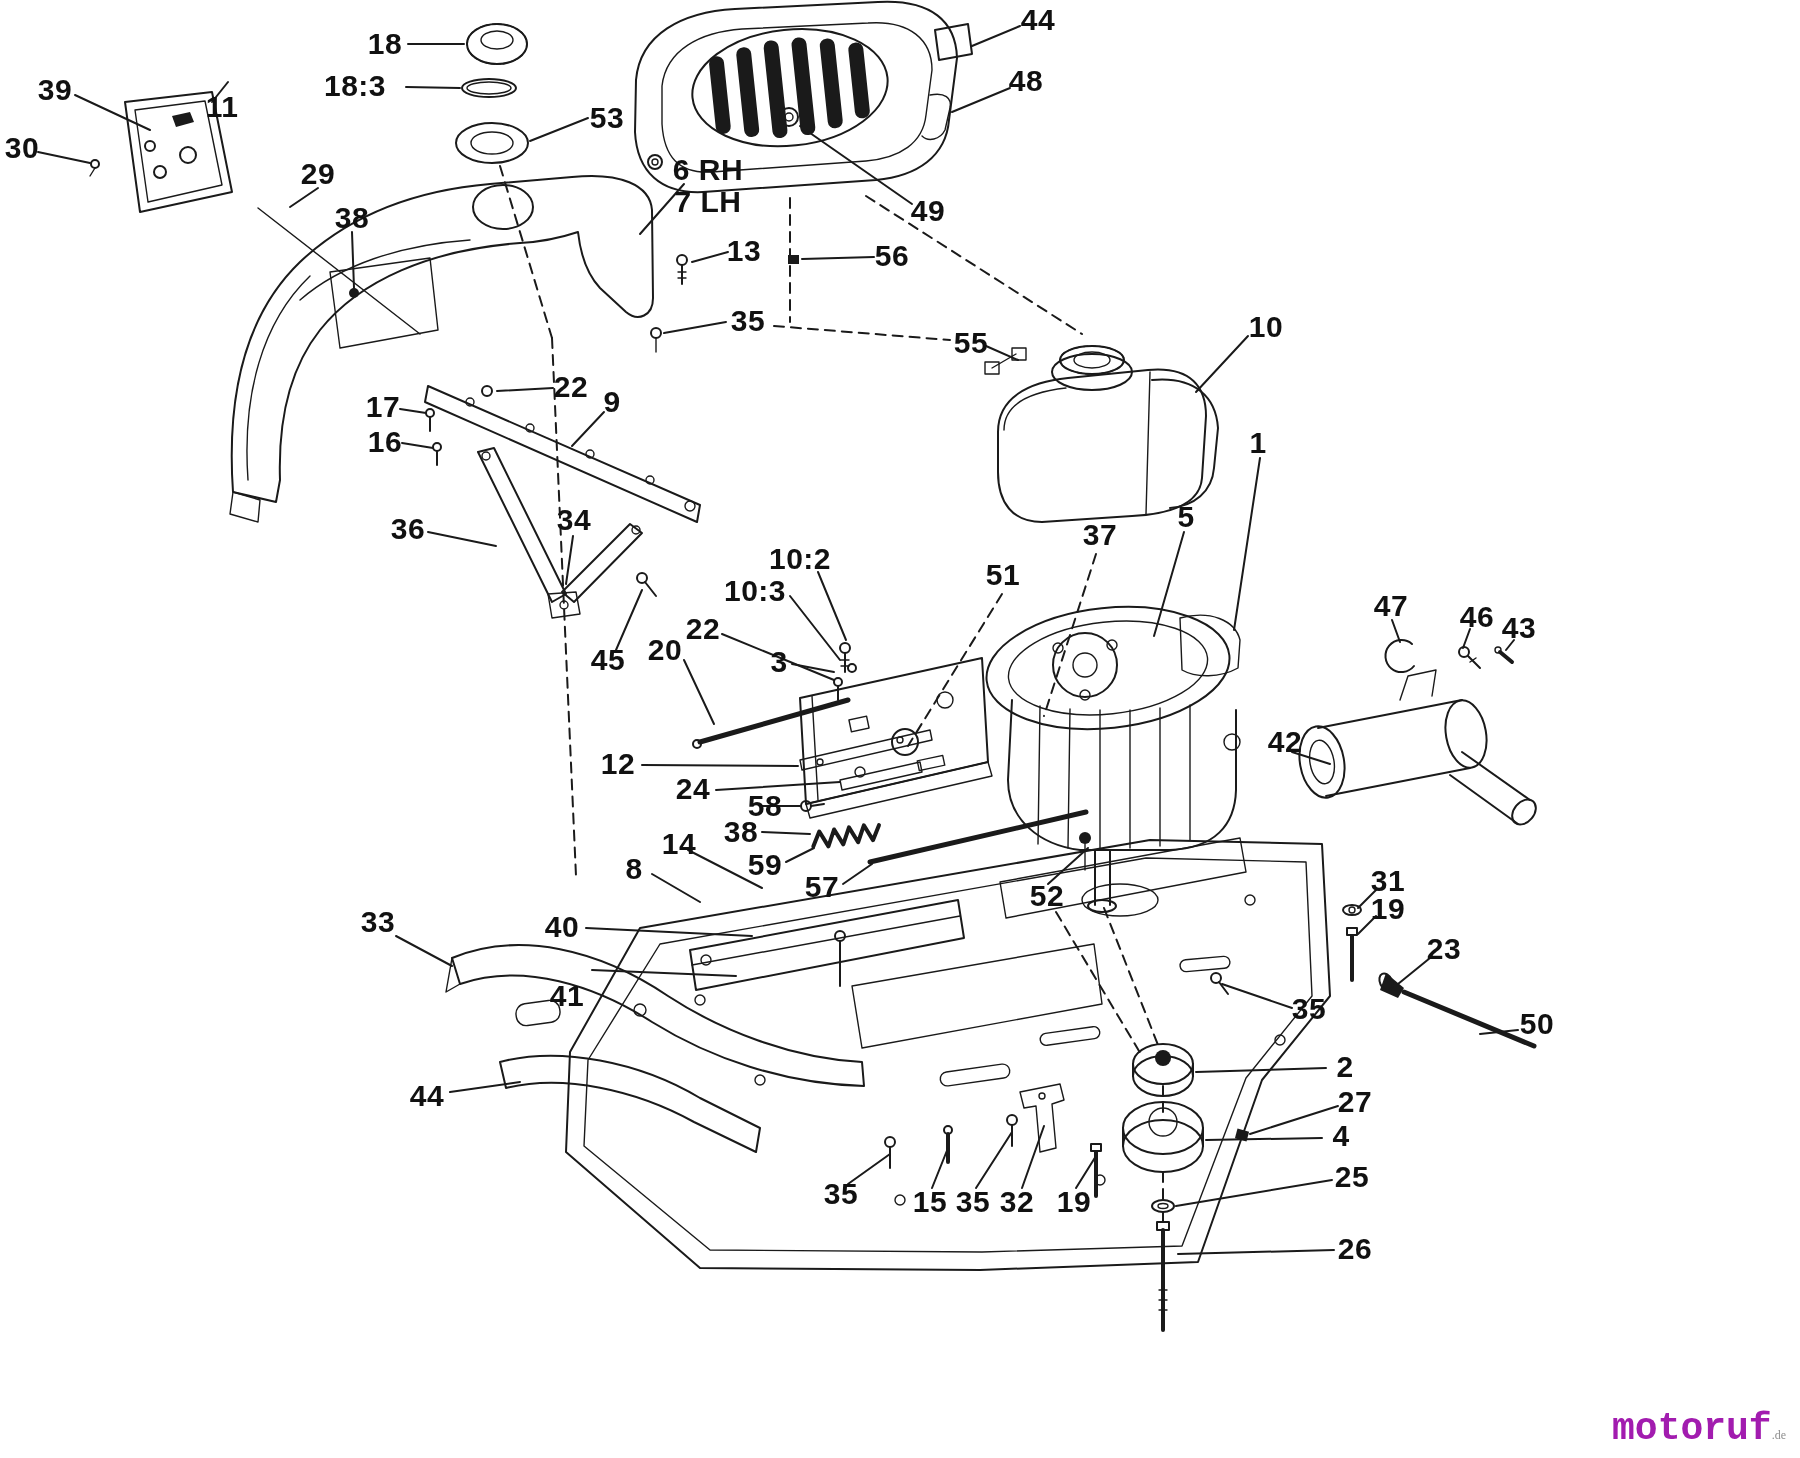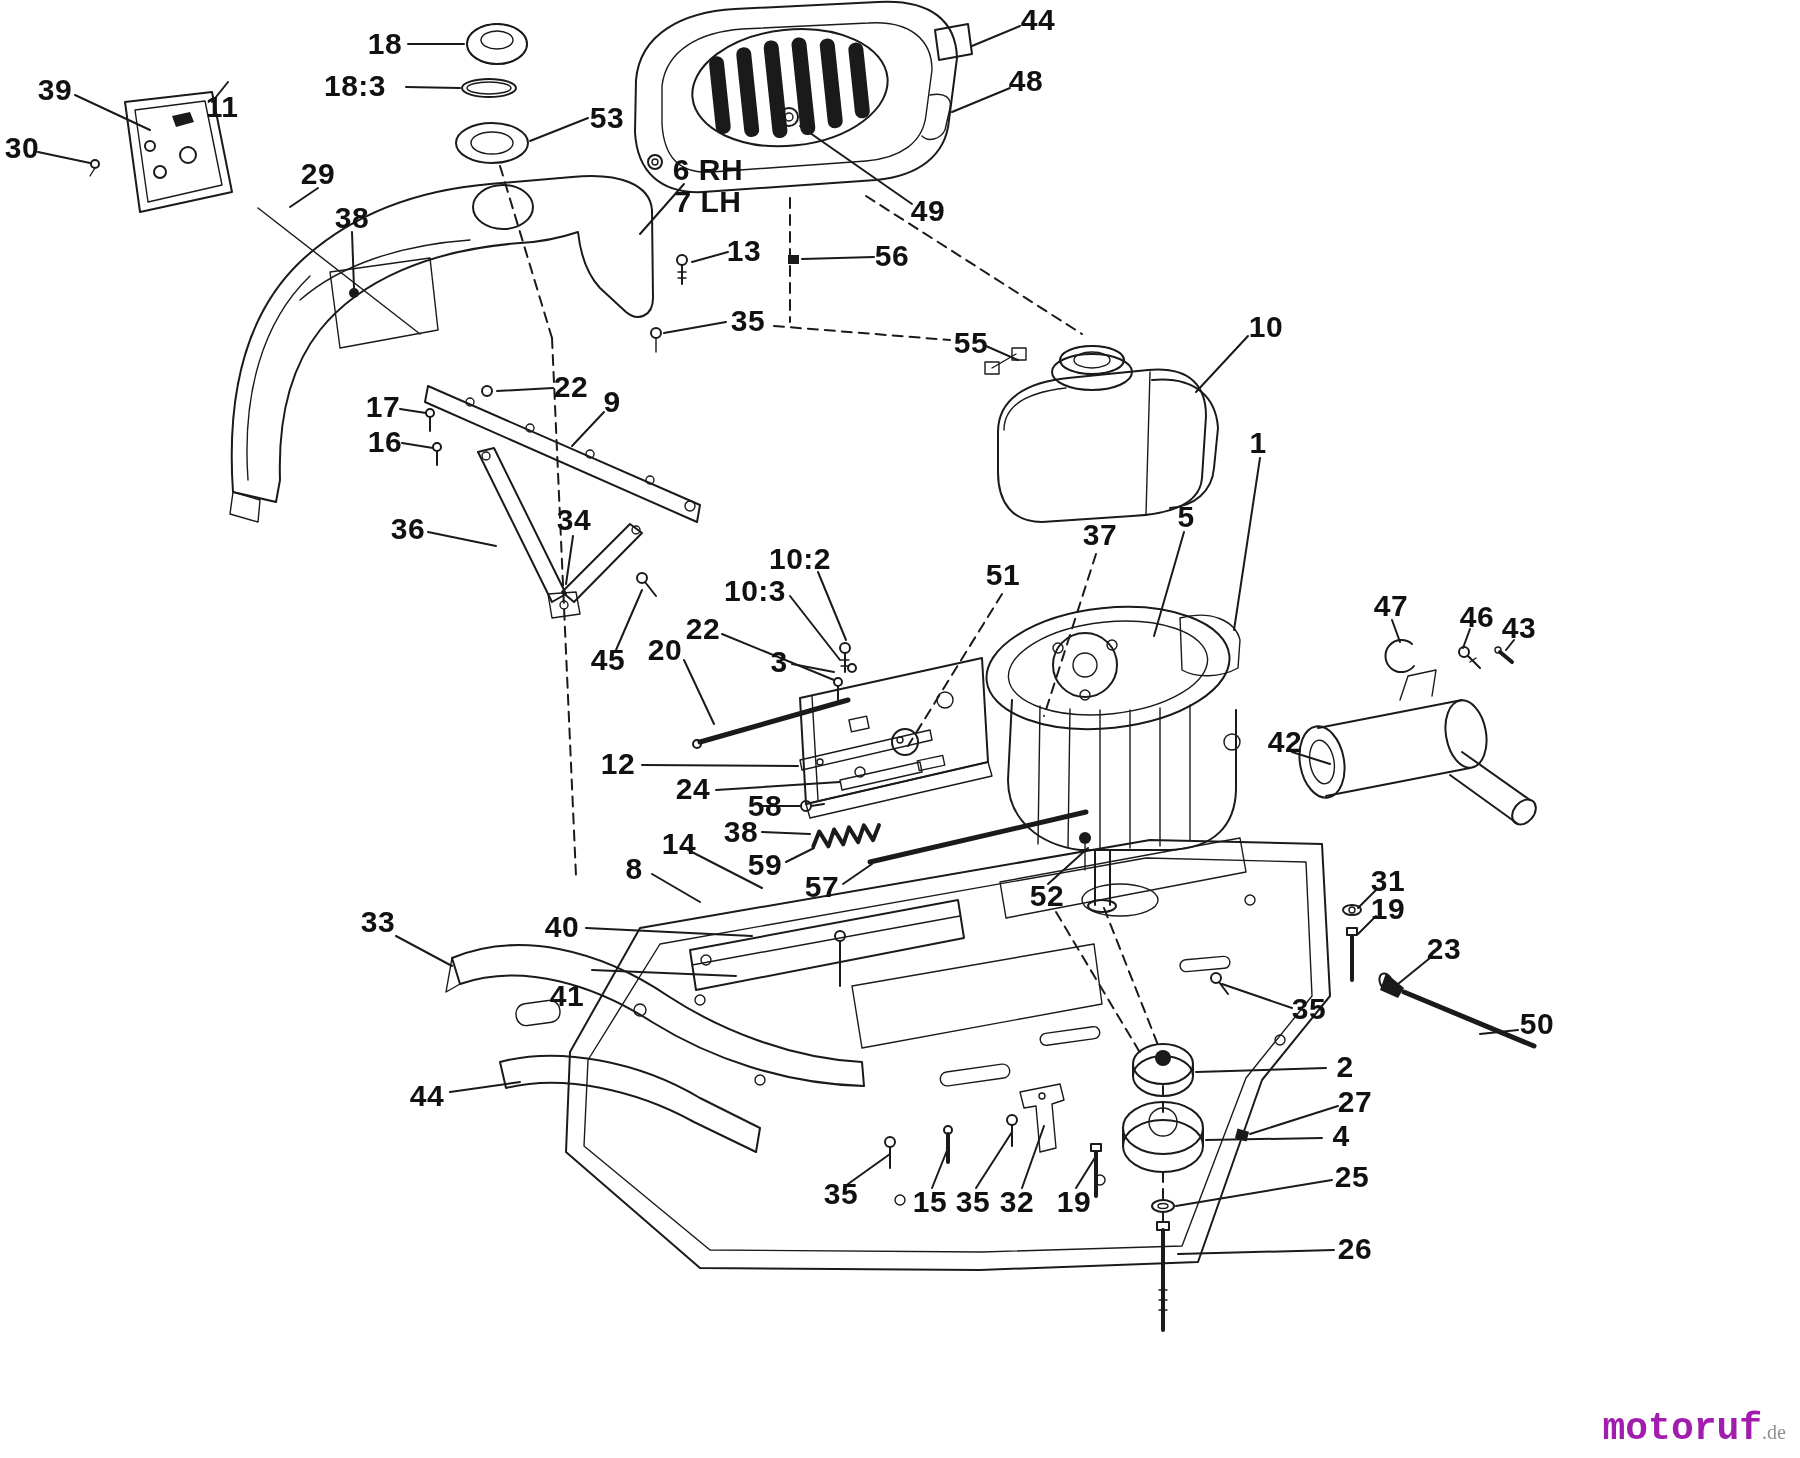--- a/index.html
+++ b/index.html
@@ -13,21 +13,21 @@
   .art .thick{stroke-width:4;}
   .art .rod{stroke-width:5;}
   .art .dark{fill:var(--line,#1a1a1a);stroke:none;}
   .art .leader{stroke-width:1.5;}
   .art .dashed{stroke-width:1.6;stroke-dasharray:10 7;}
   .callout-layer{position:absolute;left:0;top:0;width:100%;height:100%;pointer-events:none;}
   .callout{position:absolute;transform:translate(-50%,-50%);font-weight:700;
            font-size:30px;color:#111;white-space:nowrap;letter-spacing:.5px;}
   .watermark{position:absolute;right:14px;bottom:8px;font-family:"Liberation Serif",serif;}
   .watermark .brand{font-size:38px;font-weight:700;}
-  .watermark .tld{font-size:20px;font-weight:400;}
+  .watermark .tld{font-size:12px;font-weight:400;}
 </style>
 </head>
 <body>
 
 <div class="canvas">
 
   <svg width="1800" height="1458" viewBox="0 0 1800 1458">
     <g class="art">
 
       <g>

